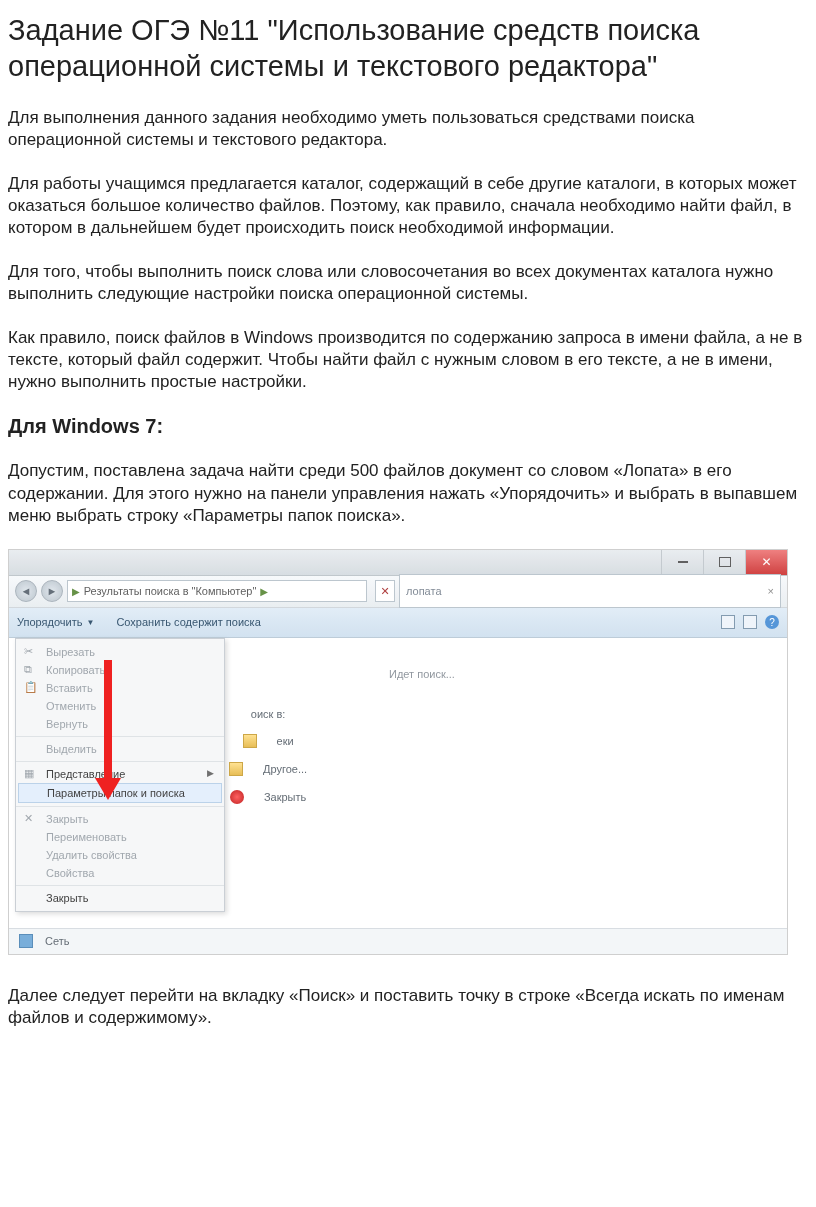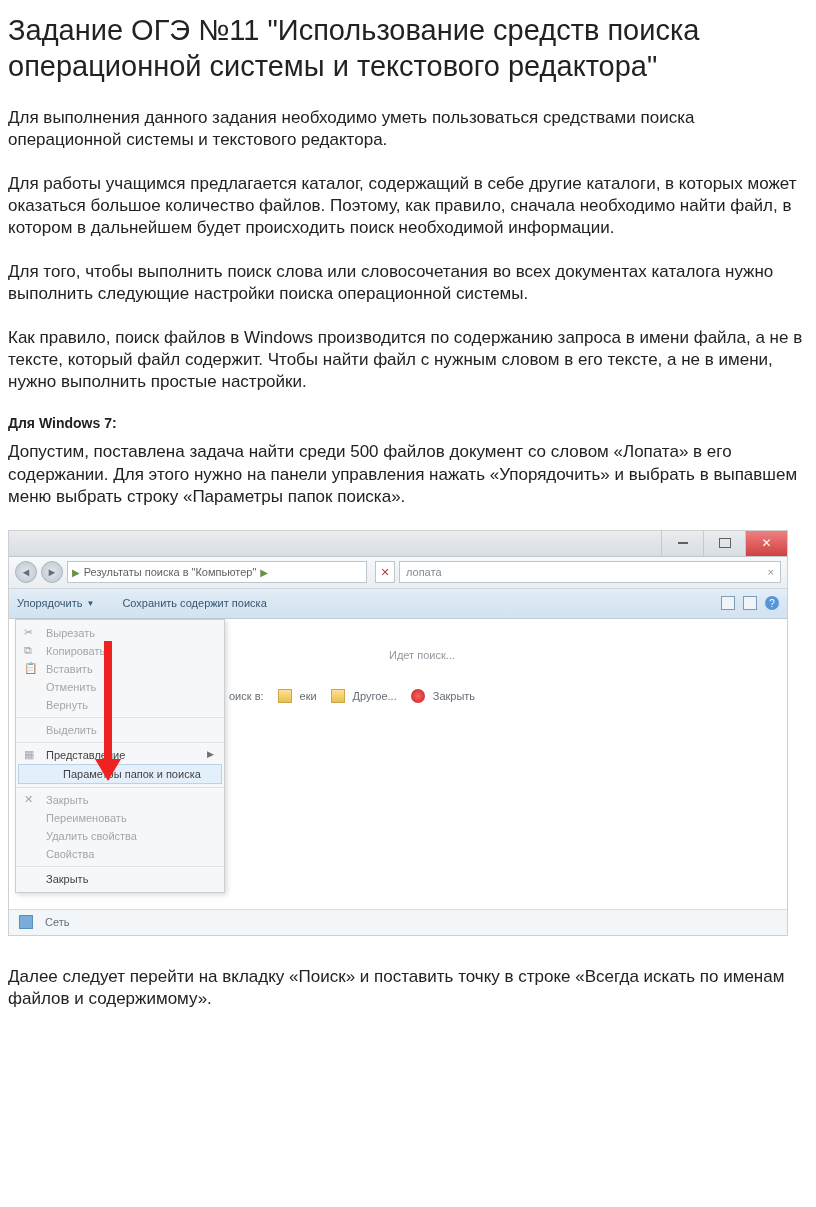--- a/index.html
+++ b/index.html
@@ -16,23 +16,23 @@
     line-height: 1.25;
     margin-bottom: 22px;
   }
   p.body-text {
     font-size: 17px;
     line-height: 1.3;
     margin-bottom: 22px;
     font-weight: 400;
   }
   p.bold-text {
-    font-size: 14px;
+    font-size: 20px;
     font-weight: 700;
-    margin-bottom: 10px;
+    margin-bottom: 22px;
   }
   
   .win7shot {
     width: 780px;
     border: 1px solid #ccc;
     background: #fff;
     margin: 0 0 30px 0;
     opacity: 0.93;
     font-size: 11px;
     color: #555;
@@ -57,55 +57,55 @@
     border-bottom:1px solid #cfd5da;
     display:flex;
     align-items:center;
     gap:4px;
     padding:0 6px;
   }
   .navcircle{width:22px;height:22px;border-radius:50%;background:radial-gradient(#dfe6ec,#b8c2cb);border:1px solid #a6b0b9;display:flex;align-items:center;justify-content:center;color:#5a6570;font-size:11px;}
   .addrbar{flex:0 0 300px;height:22px;border:1px solid #b8c2cb;background:#fff;display:flex;align-items:center;padding:0 4px;gap:4px;}
   .addrbar .arrow{color:#5c8a3a;font-size:10px;}
   .clearx{width:20px;height:22px;border:1px solid #b8c2cb;background:#fff;display:flex;align-items:center;justify-content:center;color:#a33;font-size:11px;margin-left:4px;}
-  .searchbar{flex:1;height:22px;border:1px solid #b8c2cb;background:#fff;display:flex;align-items:center;justify-content:space-between;padding:4px 6px;color:#7a8490;}
+  .searchbar{flex:1;height:22px;border:1px solid #b8c2cb;background:#fff;display:flex;align-items:center;justify-content:space-between;padding:16px 6px;color:#7a8490;}
   .searchbar .xx{color:#888;}
   .win7-toolbar{
     height:30px;background:linear-gradient(#e0ecf7,#cfe0ef);
     border-bottom:1px solid #b9c9d6;display:flex;align-items:center;
     padding:0 8px;gap:14px;color:#2a4a66;
     justify-content:space-between;
   }
-  .tb-left{display:flex;gap:28px;align-items:flex-end;}
+  .tb-left{display:flex;gap:22px;align-items:flex-end;}
   .tb-item{display:flex;align-items:center;gap:4px;cursor:default;}
   .tb-item .dd{font-size:8px;}
   .tb-right{display:flex;gap:8px;align-items:center;}
   .tb-right .sq{width:14px;height:14px;border:1px solid #7a94ab;background:#eef4fa;}
   .tb-right .help{width:14px;height:14px;border-radius:50%;background:#4a8fd6;color:#fff;display:flex;align-items:center;justify-content:center;font-size:10px;}
   .win7-body{position:relative;height:290px;background:#fff;}
   .ctxmenu{
     position:absolute;left:6px;top:0;width:210px;
     background:#f6f7f8;border:1px solid #c6ccd2;
     box-shadow:2px 2px 5px rgba(0,0,0,.15);
     padding:4px 0;
   }
   .ctxmenu .mi{padding:3px 10px 3px 30px;color:#9aa1a8;position:relative;}
   .ctxmenu .mi.enabled{color:#333;}
   .ctxmenu .mi .micon{position:absolute;left:8px;top:2px;font-size:11px;color:#9aa1a8;}
-  .ctxmenu .mi.sel{background:#e3eefc;border:1px solid #b6cfe8;margin:0 2px;padding-left:44px;}
+  .ctxmenu .mi.sel{background:#e3eefc;border:1px solid #b6cfe8;margin:0 2px;padding-left:28px;}
   .ctxmenu .mi .subarrow{float:right;color:#666;font-size:9px;}
   .ctxmenu hr{border:none;border-top:1px solid #dde1e5;margin:3px 0;}
   .redarrow{
     position:absolute;left:86px;top:22px;width:26px;height:140px;pointer-events:none;
   }
   .redarrow .shaft{position:absolute;left:9px;top:0;width:8px;height:120px;background:#e11;}
   .redarrow .head{position:absolute;left:0;top:118px;width:0;height:0;border-left:13px solid transparent;border-right:13px solid transparent;border-top:22px solid #e11;}
   .searching{position:absolute;left:380px;top:30px;color:#8a9199;font-style:normal;}
-  .searchin{position:absolute;left:220px;top:70px;display:flex;gap:14px;align-items:center;color:#5a636c;}
-  .searchin .loc{display:flex;align-items:center;gap:8px;}
+  .searchin{position:absolute;left:220px;top:70px;display:flex;gap:14px;align-items:center;color:#5a636c;flex-direction:column;}
+  .searchin .loc{display:flex;align-items:center;gap:20px;}
   .searchin .ico{width:14px;height:14px;display:inline-block;}
   .ico.folder{background:linear-gradient(#ffe08a,#e6b94a);border:1px solid #caa13a;}
   .ico.opera{border-radius:50%;background:radial-gradient(#f55,#b11);}
   .win7-footer1{height:26px;border-top:1px solid #d6dbe0;background:#f3f6f8;display:flex;align-items:center;padding:0 10px;gap:12px;color:#5a636c;}
   .win7-footer1 .neticon{width:14px;height:14px;background:#6fa8d8;border:1px solid #4e86b5;}
   .win7-footer2{height:44px;border-top:1px solid #d6dbe0;background:#fbfcfd;display:flex;align-items:center;padding:0 10px;gap:10px;color:#5a636c;}
   .magnifier{width:28px;height:28px;border:2px solid #9db7cc;border-radius:50%;position:relative;}
   .magnifier::after{content:"";position:absolute;right:-6px;bottom:-6px;width:10px;height:3px;background:#9db7cc;transform:rotate(45deg);}
 </style>
 </head>

